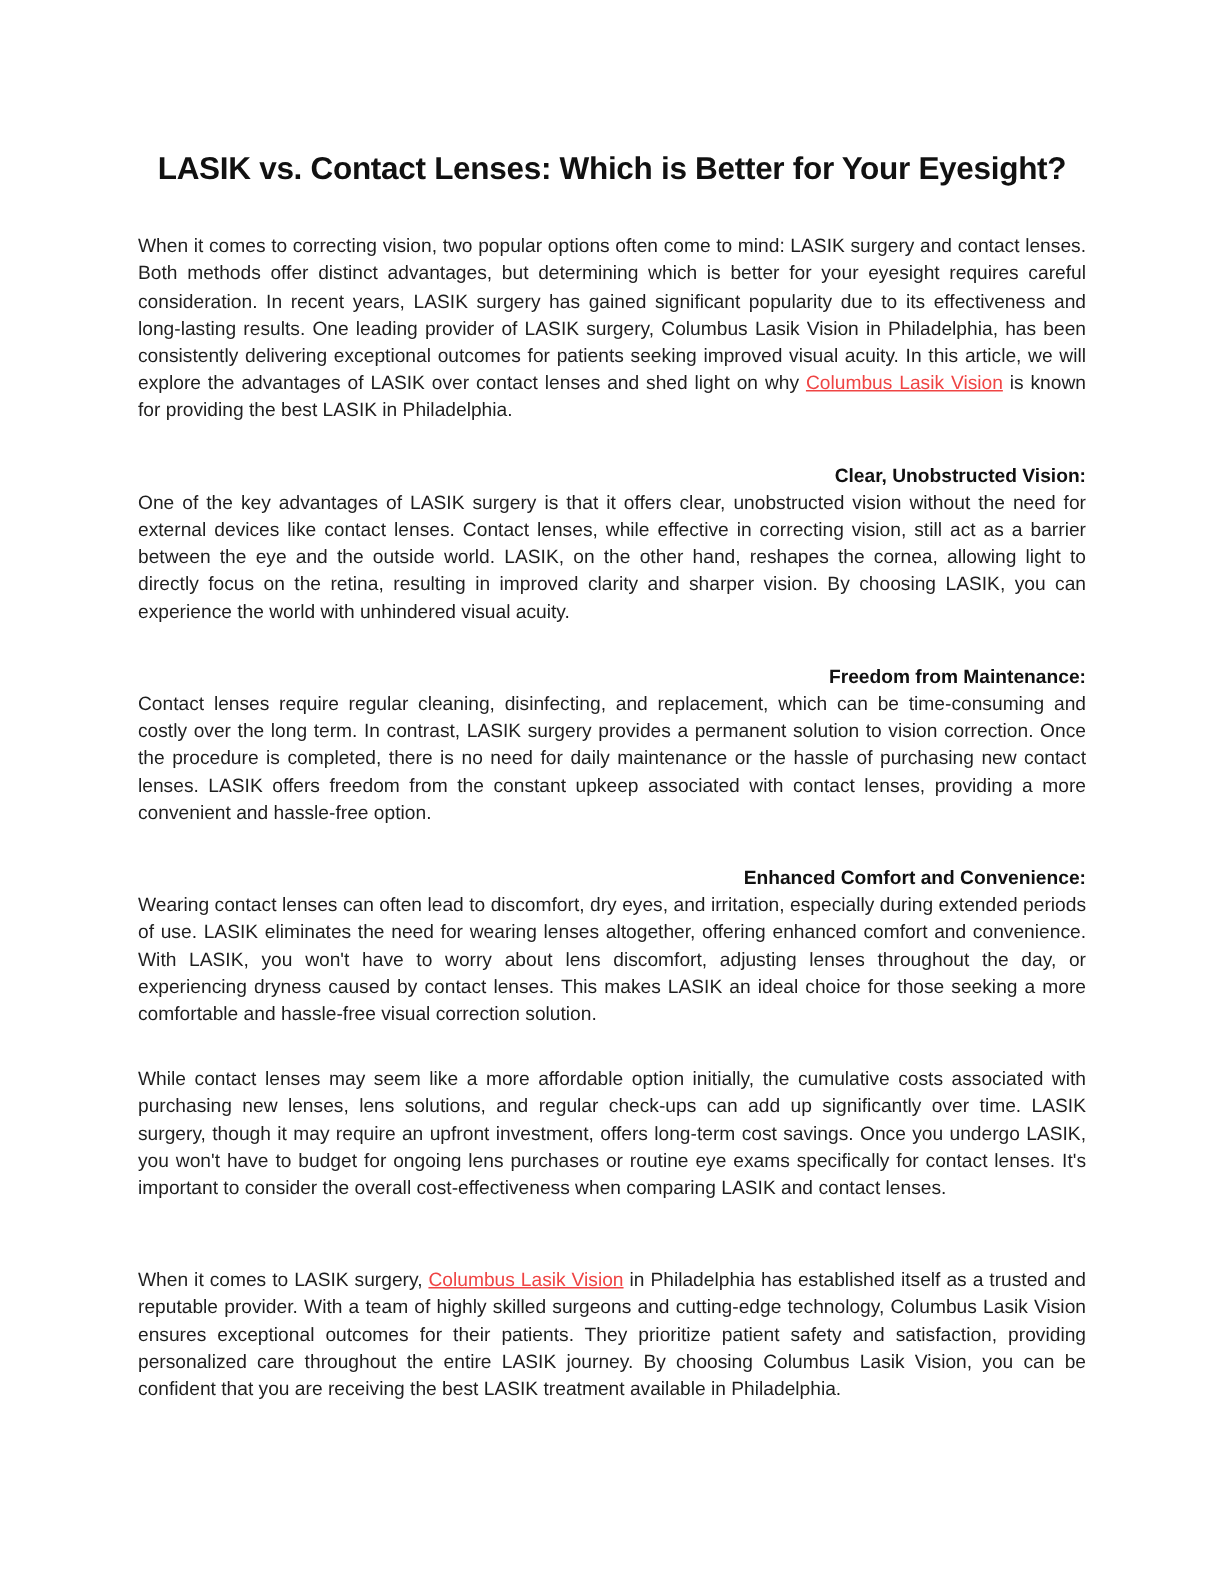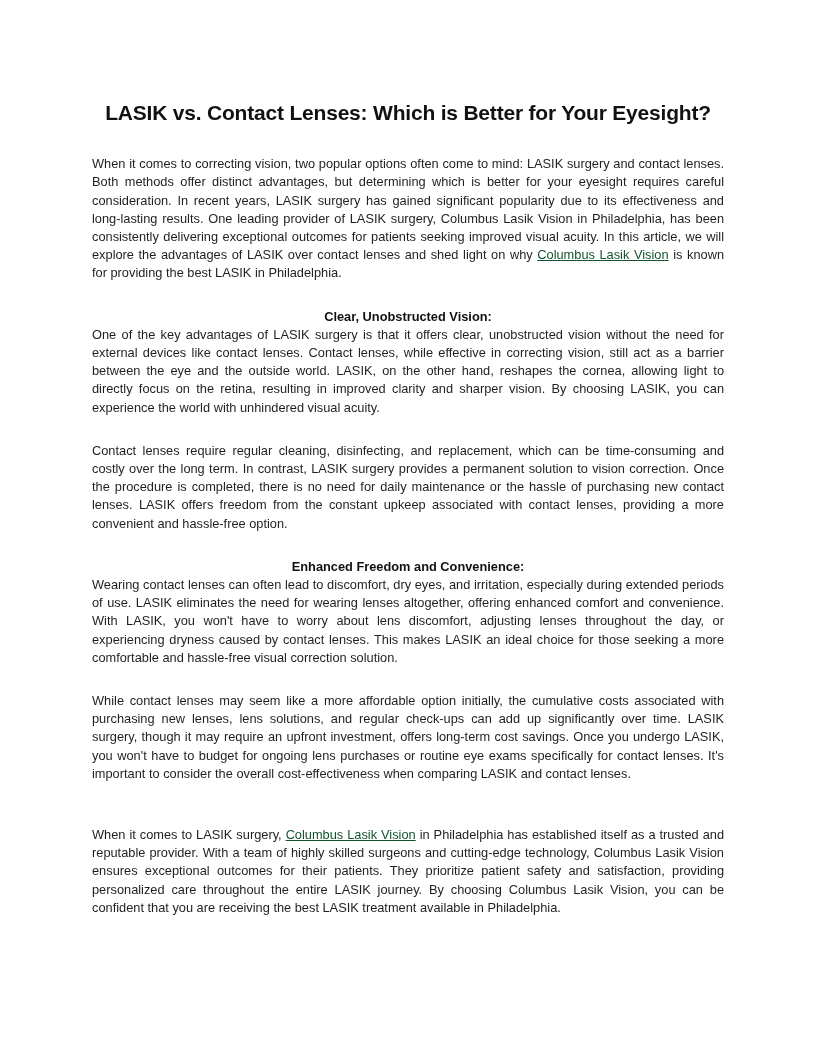--- a/index.html
+++ b/index.html
@@ -30,49 +30,50 @@
     line-height: 18.2px;
     text-align: justify;
     color: #1f1f1f;
   }
   .section { margin-top: 25px; }
   .section-heading {
     font-size: 12.8px;
     line-height: 18.2px;
     font-weight: 700;
     color: #111111;
-    text-align: center;
+    text-align: right;
   }
   .blank-line { height: 18px; }
   .doclink {
-    color: #14532d;
+    color: #ef4444;
     text-decoration: underline;
     cursor: pointer;
   }
 </style>
 </head>
 <body>
 
 <div class="page">
 
   <h1 class="doc-title">LASIK vs. Contact Lenses: Which is Better for Your Eyesight?</h1>
 
   <p class="para"><span>When it comes to correcting vision, two popular options often come to mind: LASIK surgery and contact lenses. Both methods offer distinct advantages, but determining which is better for your eyesight requires careful consideration. In recent years, LASIK surgery has gained significant popularity due to its effectiveness and long-lasting results. One leading provider of LASIK surgery, Columbus Lasik Vision in Philadelphia, has been consistently delivering exceptional outcomes for patients seeking improved visual acuity. In this article, we will explore the advantages of LASIK over contact lenses and shed light on why </span><a class="doclink">Columbus Lasik Vision</a><span> is known for providing the best LASIK in Philadelphia.</span></p>
 
   <div class="section">
     <h2 class="section-heading">Clear, Unobstructed Vision:</h2>
     <p class="para">One of the key advantages of LASIK surgery is that it offers clear, unobstructed vision without the need for external devices like contact lenses. Contact lenses, while effective in correcting vision, still act as a barrier between the eye and the outside world. LASIK, on the other hand, reshapes the cornea, allowing light to directly focus on the retina, resulting in improved clarity and sharper vision. By choosing LASIK, you can experience the world with unhindered visual acuity.</p>
   </div>
 
   <div class="section">
+    <h2 class="section-heading">Freedom from Maintenance:</h2>
     <p class="para">Contact lenses require regular cleaning, disinfecting, and replacement, which can be time-consuming and costly over the long term. In contrast, LASIK surgery provides a permanent solution to vision correction. Once the procedure is completed, there is no need for daily maintenance or the hassle of purchasing new contact lenses. LASIK offers freedom from the constant upkeep associated with contact lenses, providing a more convenient and hassle-free option.</p>
   </div>
 
   <div class="section">
-    <h2 class="section-heading">Enhanced Freedom and Convenience:</h2>
+    <h2 class="section-heading">Enhanced Comfort and Convenience:</h2>
     <p class="para">Wearing contact lenses can often lead to discomfort, dry eyes, and irritation, especially during extended periods of use. LASIK eliminates the need for wearing lenses altogether, offering enhanced comfort and convenience. With LASIK, you won't have to worry about lens discomfort, adjusting lenses throughout the day, or experiencing dryness caused by contact lenses. This makes LASIK an ideal choice for those seeking a more comfortable and hassle-free visual correction solution.</p>
   </div>
 
   <div class="section">
     <p class="para">While contact lenses may seem like a more affordable option initially, the cumulative costs associated with purchasing new lenses, lens solutions, and regular check-ups can add up significantly over time. LASIK surgery, though it may require an upfront investment, offers long-term cost savings. Once you undergo LASIK, you won't have to budget for ongoing lens purchases or routine eye exams specifically for contact lenses. It's important to consider the overall cost-effectiveness when comparing LASIK and contact lenses.</p>
   </div>
 
   <div class="section">
     <div class="blank-line"></div>
     <p class="para"><span>When it comes to LASIK surgery, </span><a class="doclink">Columbus Lasik Vision</a><span> in Philadelphia has established itself as a trusted and reputable provider. With a team of highly skilled surgeons and cutting-edge technology, Columbus Lasik Vision ensures exceptional outcomes for their patients. They prioritize patient safety and satisfaction, providing personalized care throughout the entire LASIK journey. By choosing Columbus Lasik Vision, you can be confident that you are receiving the best LASIK treatment available in Philadelphia.</span></p>

